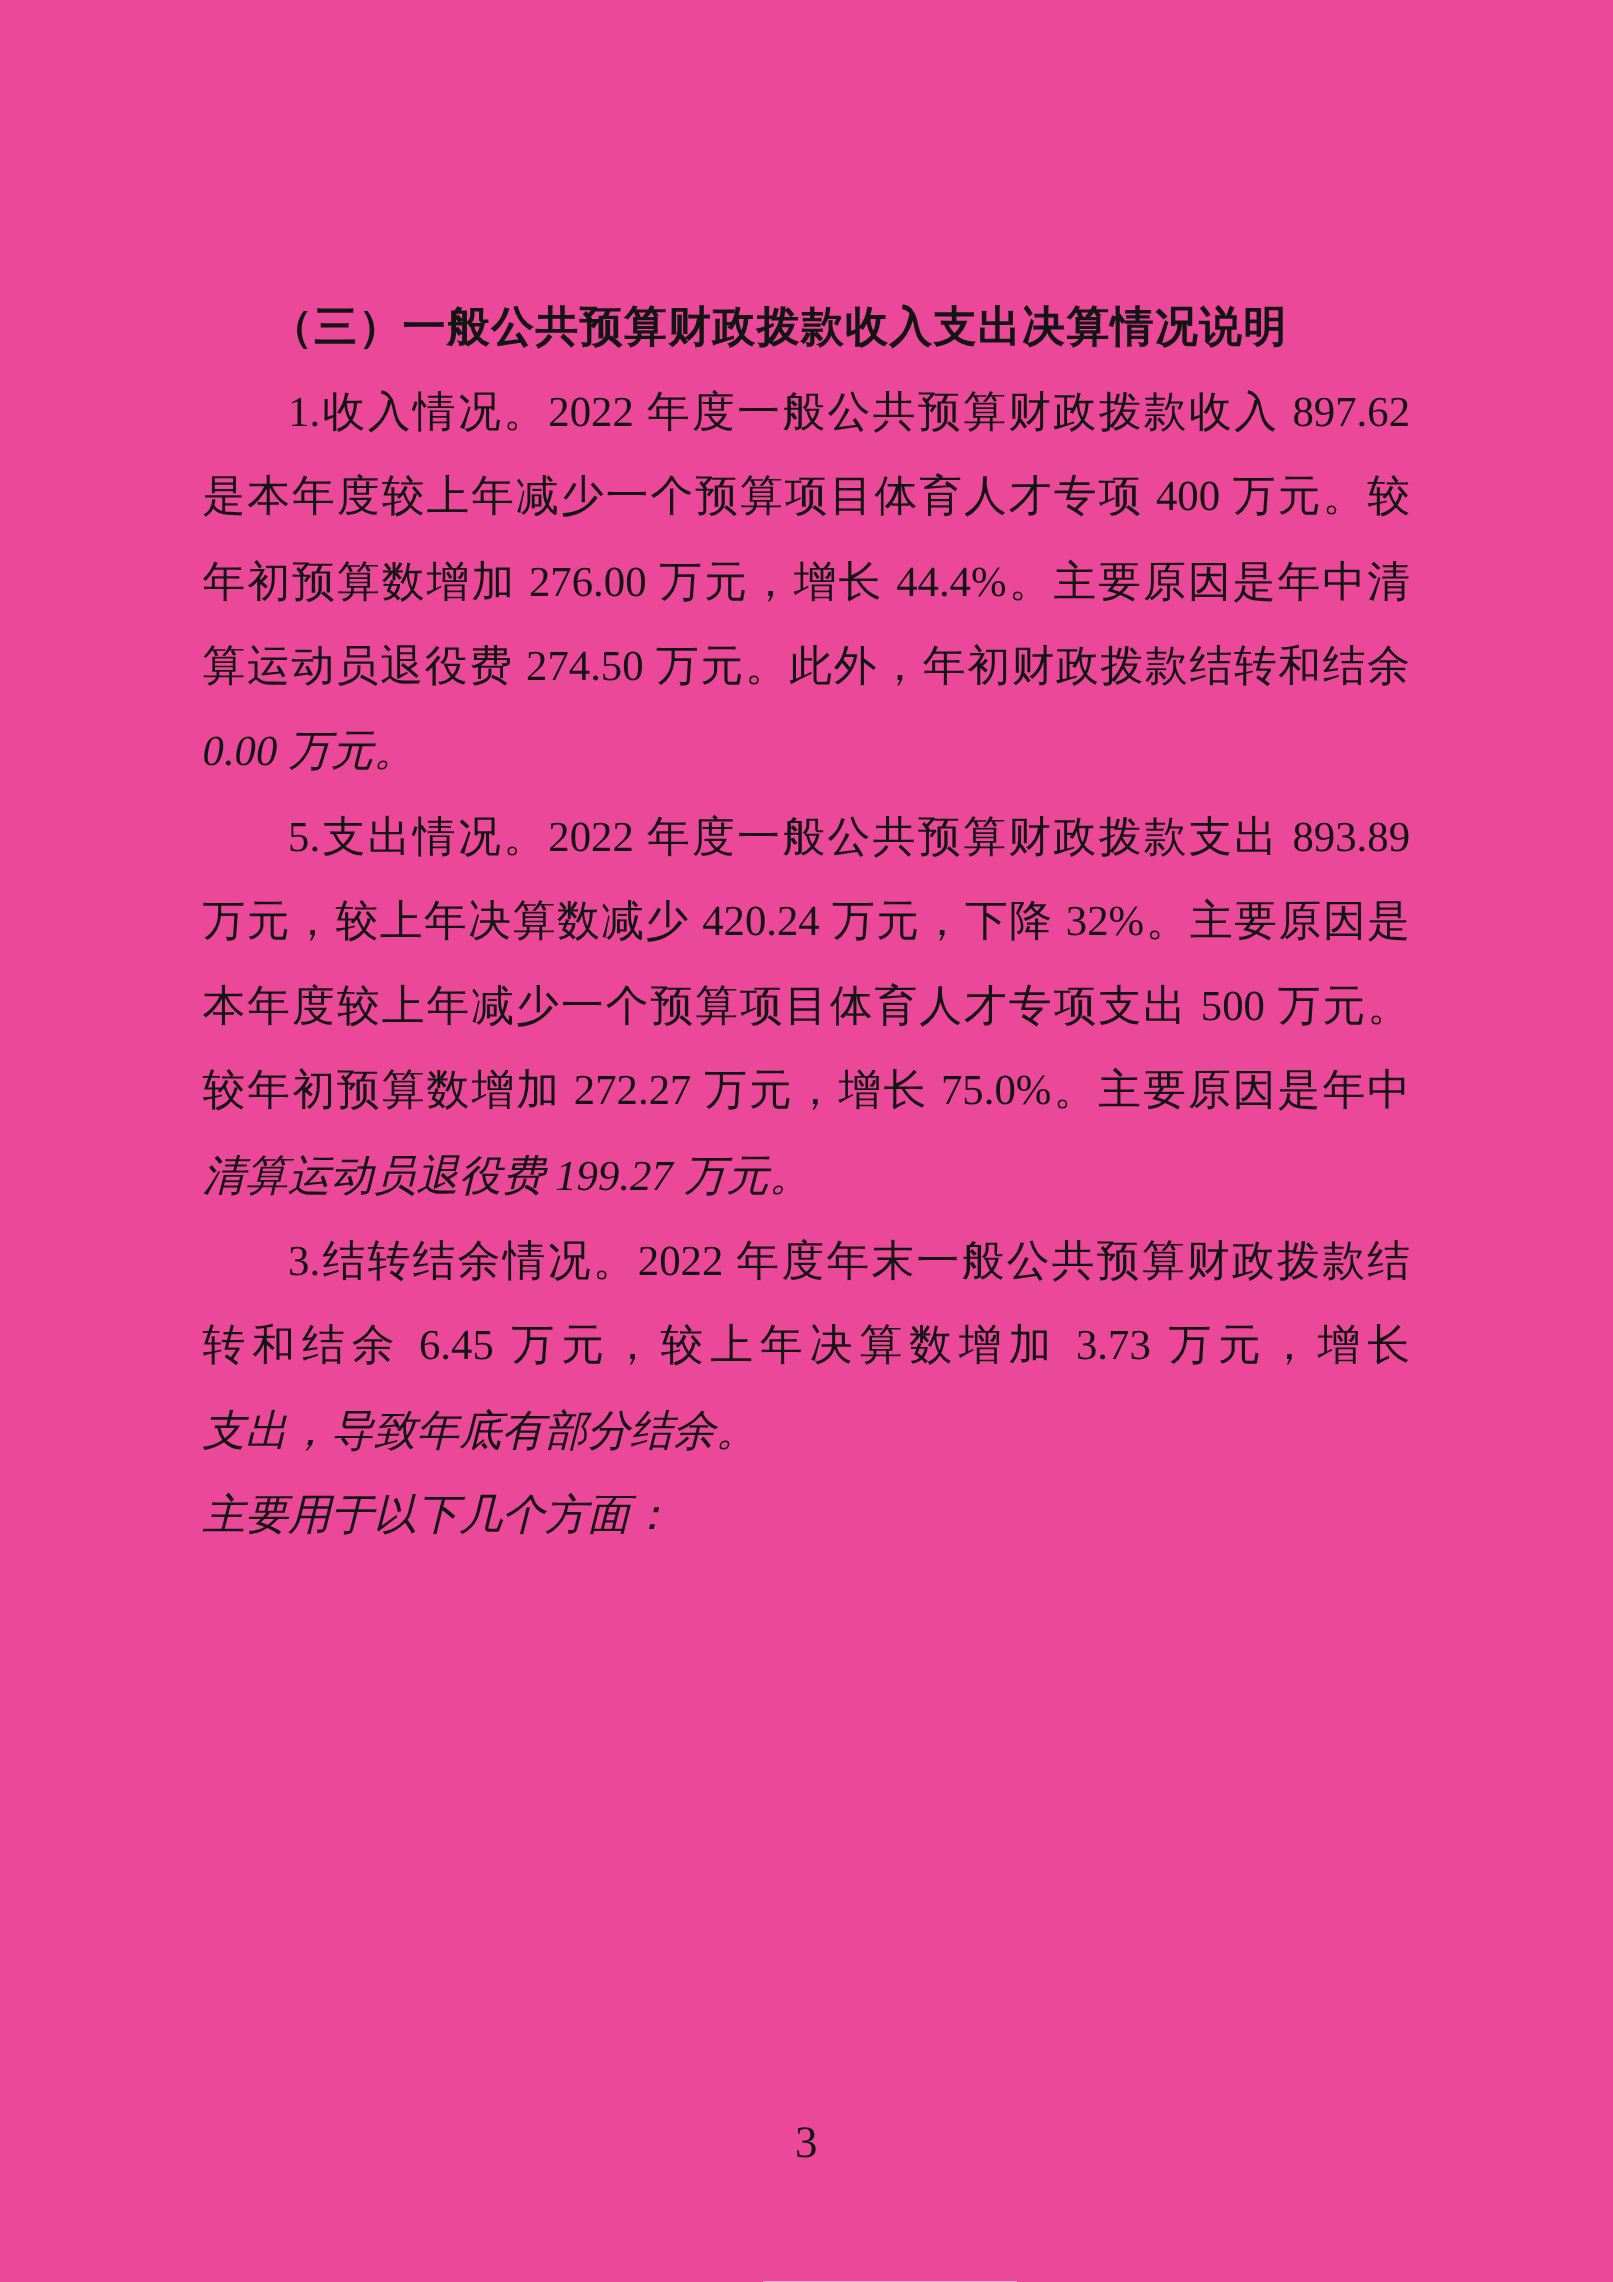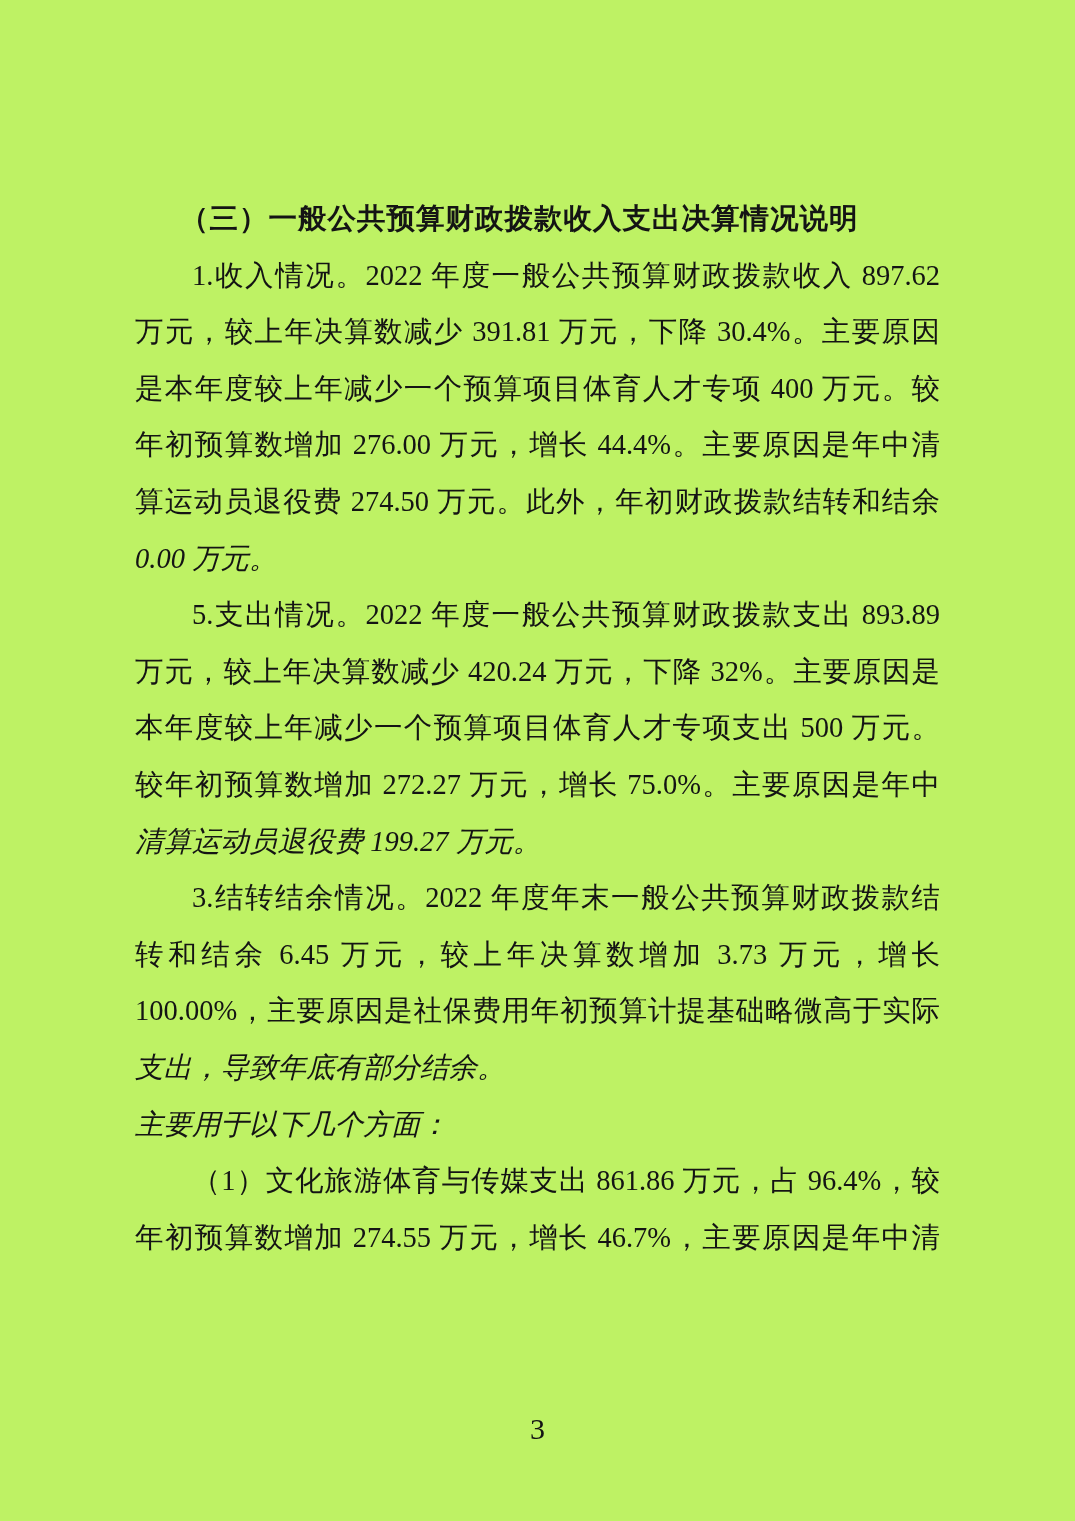--- a/index.html
+++ b/index.html
@@ -6,21 +6,21 @@
   html, body {
     width: 1075px;
     height: 1521px;
     background: #ffffff;
     font-family: "Liberation Serif", "DejaVu Serif", serif;
   }
   .page {
     position: relative;
     width: 1075px;
     height: 1521px;
-    background: #bef264;
+    background: #ec4899;
     color: #141414;
     overflow: hidden;
   }
   .content {
     position: absolute;
     top: 191px;
     left: 135px;
     right: 135px;
     font-size: 28.5px;
     line-height: 56.6px;
@@ -58,47 +58,41 @@
 </head>
 <body>
 
 <div class="page">
   <div class="content">
 
     <div class="line heading">（三）一般公共预算财政拨款收入支出决算情况说明</div>
 
     <div>
       <div class="line first">1.收入情况。2022 年度一般公共预算财政拨款收入 897.62</div>
-      <div class="line">万元，较上年决算数减少 391.81 万元，下降 30.4%。主要原因</div>
       <div class="line">是本年度较上年减少一个预算项目体育人才专项 400 万元。较</div>
       <div class="line">年初预算数增加 276.00 万元，增长 44.4%。主要原因是年中清</div>
       <div class="line">算运动员退役费 274.50 万元。此外，年初财政拨款结转和结余</div>
       <div class="line last">0.00 万元。</div>
     </div>
 
     <div>
       <div class="line first">5.支出情况。2022 年度一般公共预算财政拨款支出 893.89</div>
       <div class="line">万元，较上年决算数减少 420.24 万元，下降 32%。主要原因是</div>
       <div class="line">本年度较上年减少一个预算项目体育人才专项支出 500 万元。</div>
       <div class="line">较年初预算数增加 272.27 万元，增长 75.0%。主要原因是年中</div>
       <div class="line last">清算运动员退役费 199.27 万元。</div>
     </div>
 
     <div>
       <div class="line first">3.结转结余情况。2022 年度年末一般公共预算财政拨款结</div>
       <div class="line">转和结余 6.45 万元，较上年决算数增加 3.73 万元，增长</div>
-      <div class="line">100.00%，主要原因是社保费用年初预算计提基础略微高于实际</div>
       <div class="line last">支出，导致年底有部分结余。</div>
     </div>
 
     <div>
       <div class="line last">主要用于以下几个方面：</div>
     </div>
 
-    <div>
-      <div class="line first">（1）文化旅游体育与传媒支出 861.86 万元，占 96.4%，较</div>
-      <div class="line">年初预算数增加 274.55 万元，增长 46.7%，主要原因是年中清</div>
-    </div>
 
   </div>
 
   <div class="page-number">3</div>
 </div>
 
 </body></html>

